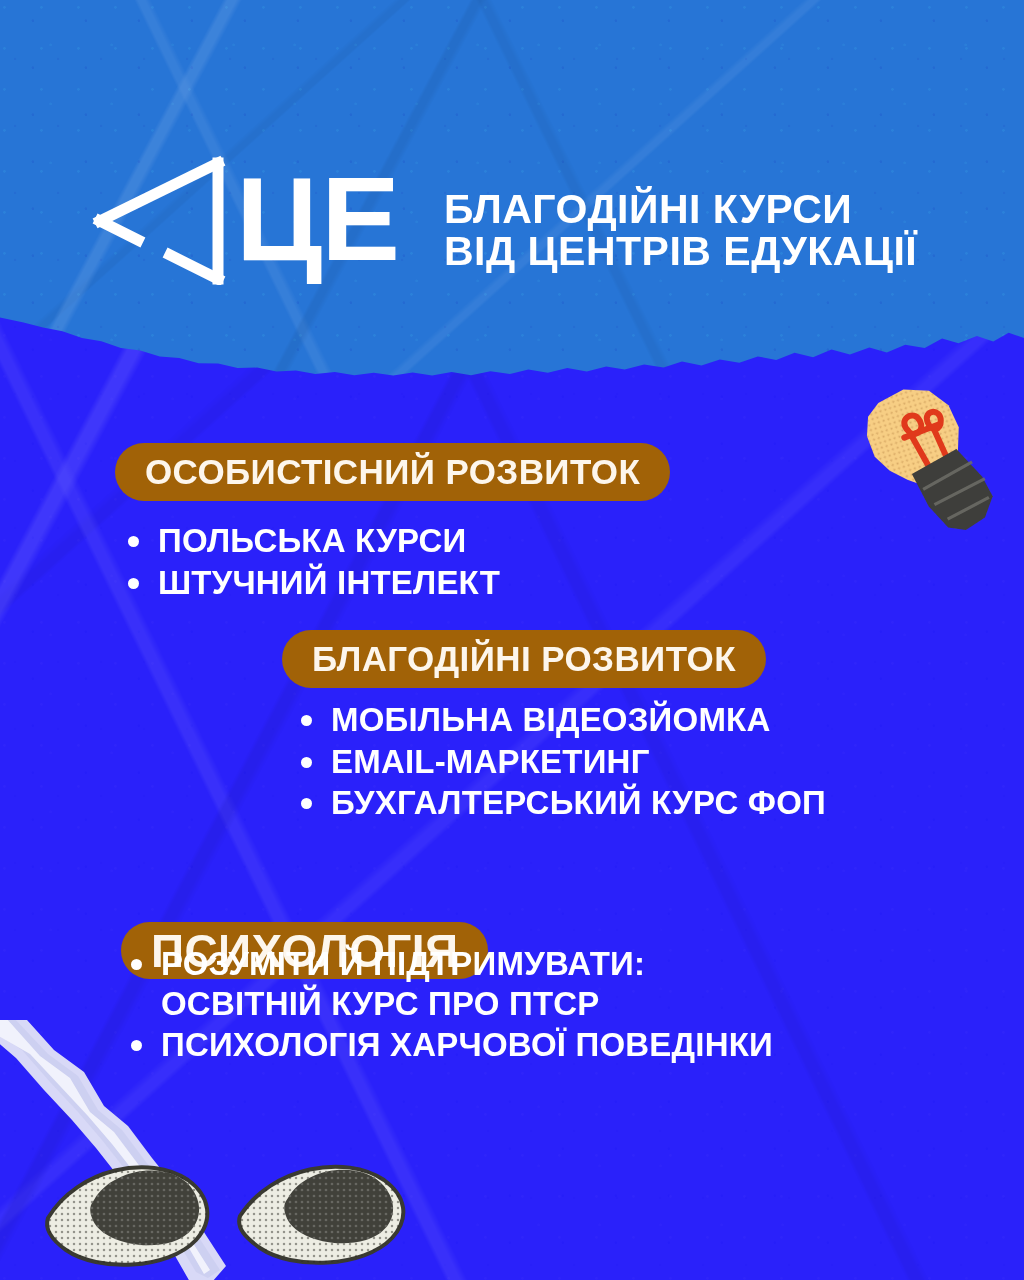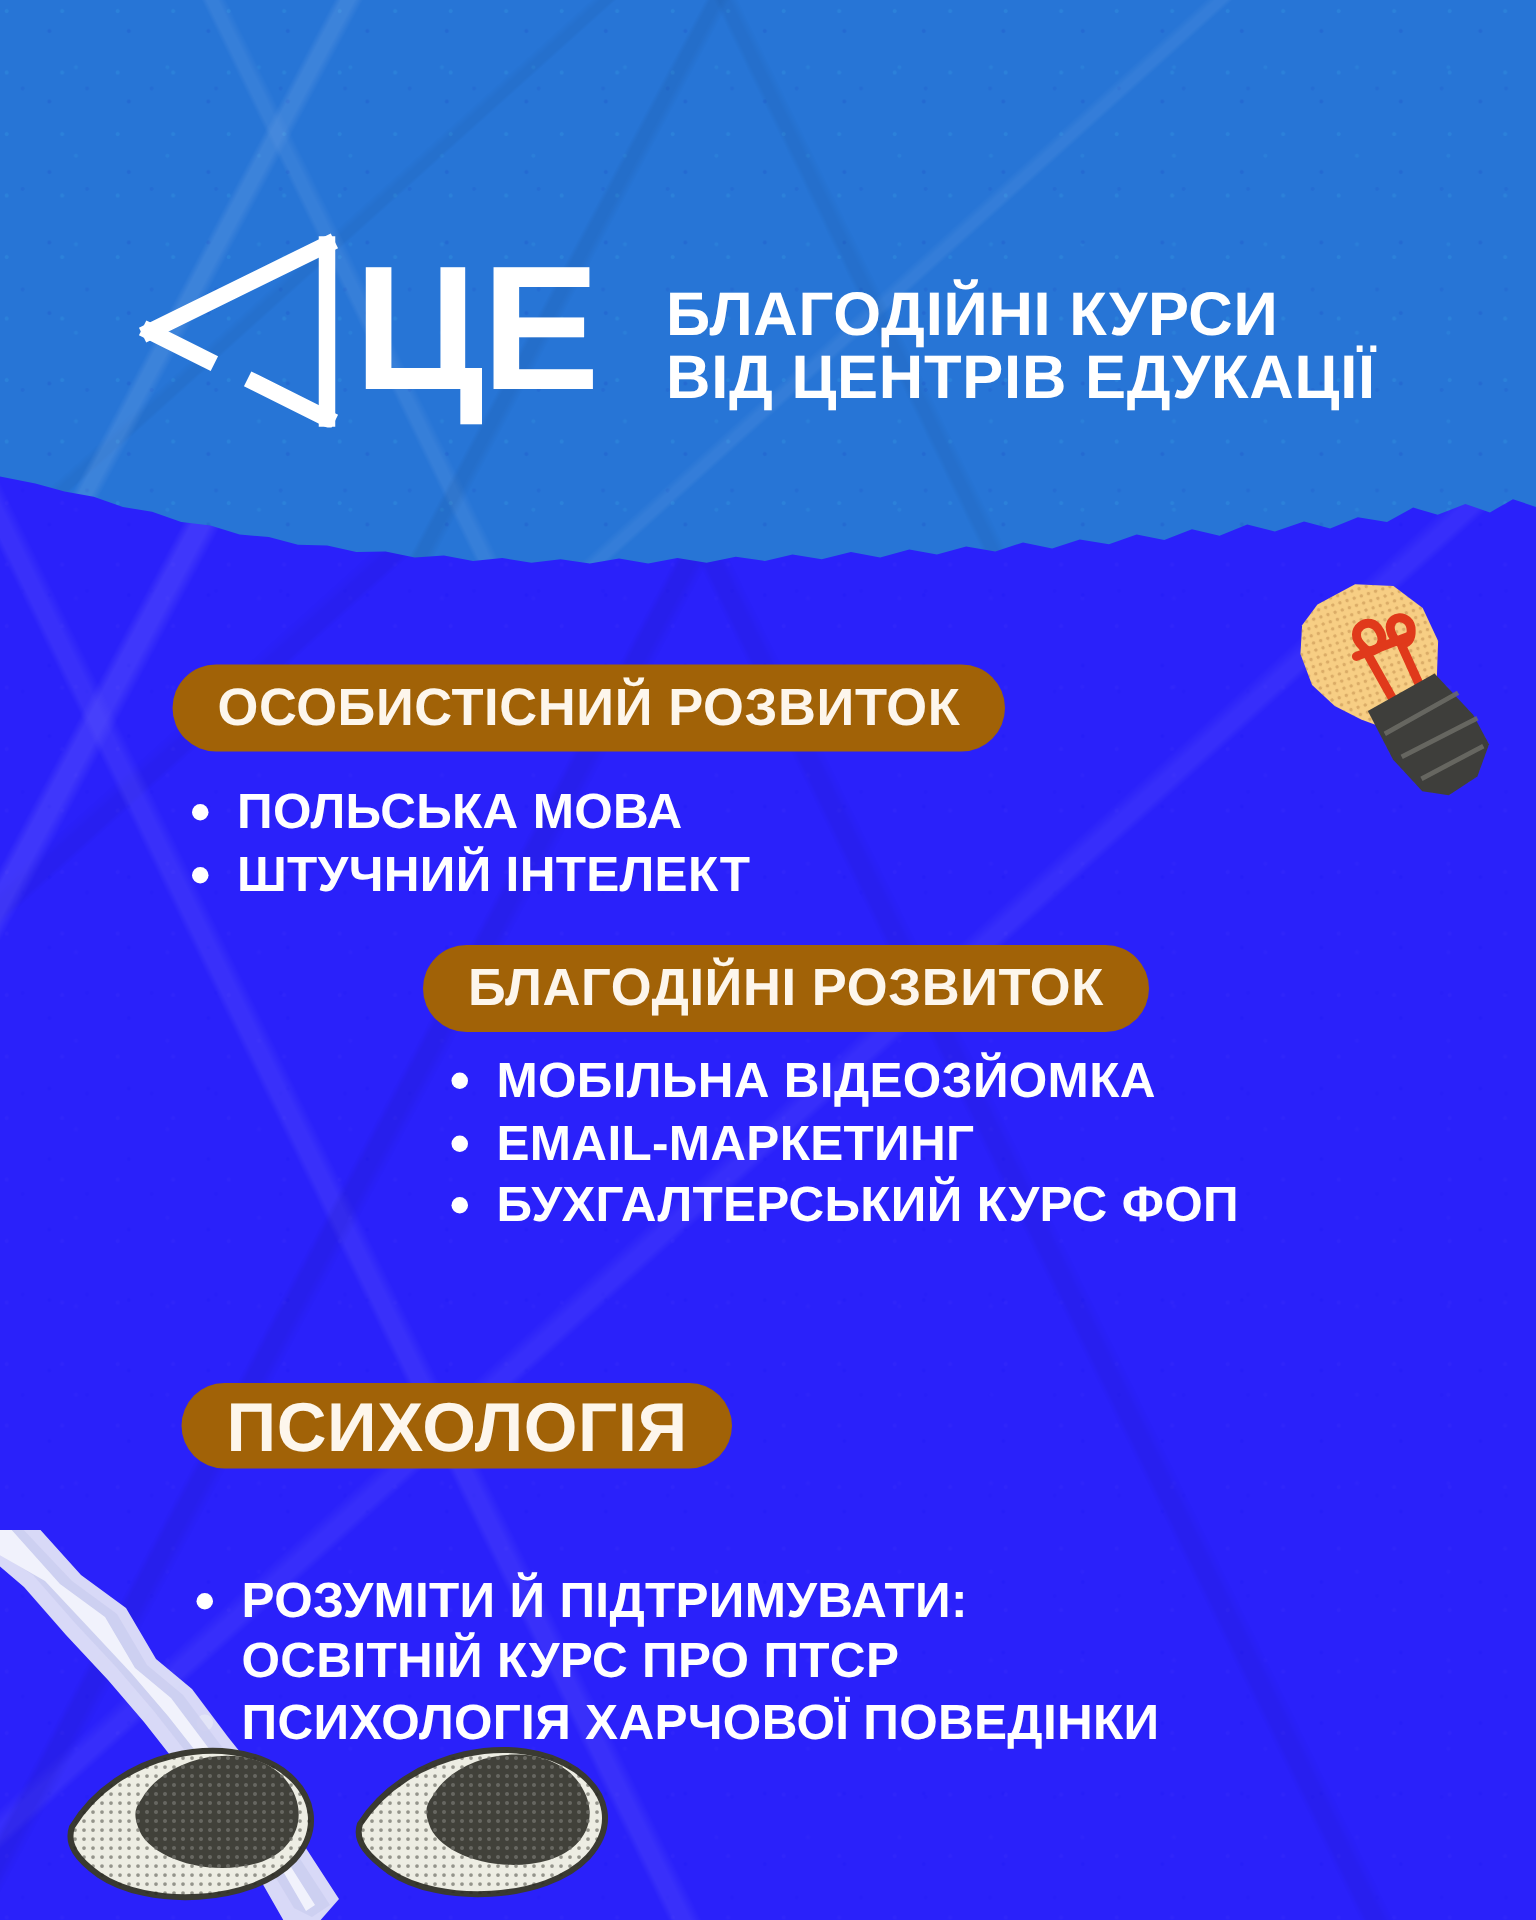--- a/index.html
+++ b/index.html
@@ -147,21 +147,21 @@
     top: .46em;
     width: 11px;
     height: 11px;
     border-radius: 50%;
     background: #FFFFFF;
   }
   .list li .l2 { display: block; padding-left: 0; }
 
   .list-1 { left: 125px; top: 521px; }
   .list-2 { left: 298px; top: 700px; }
-  .list-3 { left: 128px; top: 1047px; }
+  .list-3 { left: 128px; top: 944px; }
 
   
   .bulb {
     position: absolute;
     left: 848px;
     top: 382px;
     width: 164px;
     height: 166px;
     transform: rotate(-18deg);
   }
@@ -246,21 +246,21 @@
       <g stroke="#6E6E68" stroke-width="3.2" fill="none" opacity=".85">
         <path d="M68 104 L123 93"></path>
         <path d="M74 122 L130 113"></path>
         <path d="M82 140 L128 132"></path>
       </g>
     </g>
   </svg>
 
   <div class="badge badge-1">ОСОБИСТІСНИЙ РОЗВИТОК</div>
   <ul class="list list-1">
-    <li><span>ПОЛЬСЬКА МОВА</span></li>
+    <li><span>ПОЛЬСЬКА КУРСИ</span></li>
     <li><span>ШТУЧНИЙ ІНТЕЛЕКТ</span></li>
   </ul>
 
   <div class="badge badge-2">БЛАГОДІЙНІ РОЗВИТОК</div>
   <ul class="list list-2">
     <li><span>МОБІЛЬНА ВІДЕОЗЙОМКА</span></li>
     <li><span>EMAIL-МАРКЕТИНГ</span></li>
     <li><span>БУХГАЛТЕРСЬКИЙ КУРС ФОП</span></li>
   </ul>
 

